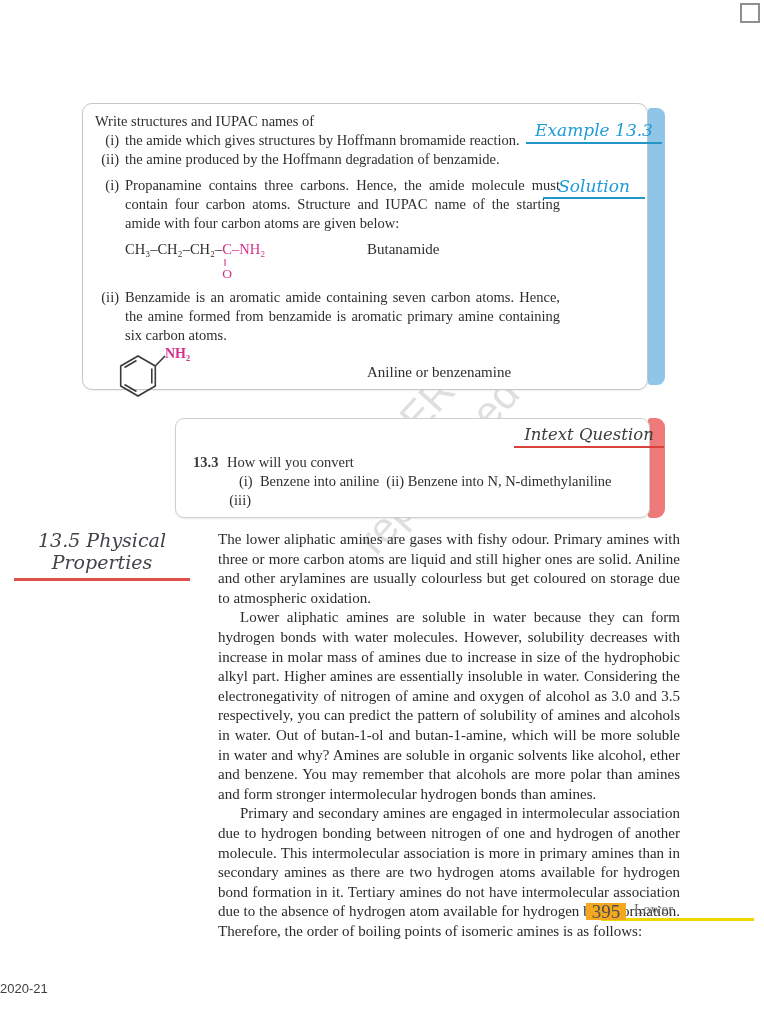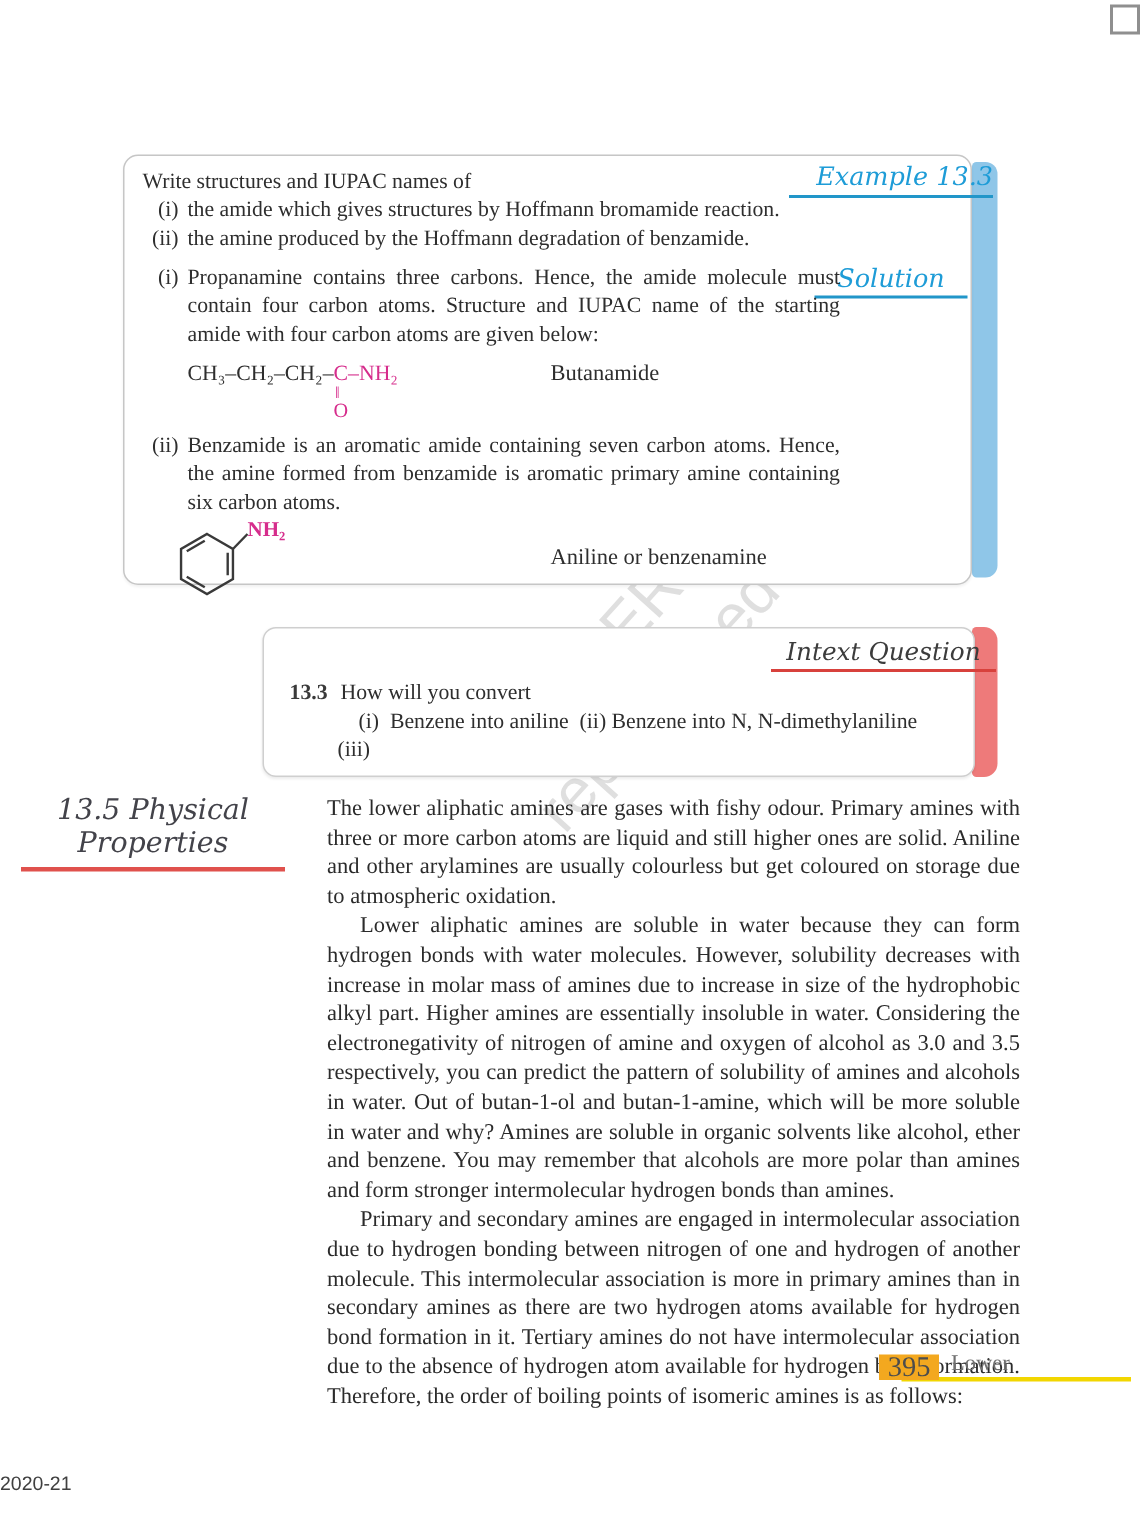--- a/index.html
+++ b/index.html
@@ -14,21 +14,21 @@
              transform:rotate(-48deg);font-family:"Liberation Sans",sans-serif;
              font-size:42px;line-height:50px;color:rgba(150,150,150,0.30);pointer-events:none;}
 
   
   .example-wrap{position:absolute;left:82px;top:103px;width:583px;height:287px;}
   .blue-strip{position:absolute;right:0;top:5px;bottom:5px;width:17px;background:#8fc6e8;border-radius:3px 8px 8px 3px;}
   .example-box{position:absolute;left:0;top:0;right:17px;bottom:0;background:#fff;
                border:1.5px solid #c6c6c6;border-radius:10px;box-shadow:0 1px 2px rgba(0,0,0,0.06);}
   .ex-content{position:absolute;left:12px;top:8px;width:465px;font-size:14.5px;line-height:19px;text-align:justify;}
   .script-head{font-family:"DejaVu Serif","Liberation Serif",serif;font-style:italic;}
-  .ex-heading{position:absolute;top:4px;right:-15px;width:136px;text-align:right;
+  .ex-heading{position:absolute;top:16px;right:-15px;width:136px;text-align:center;
               font-size:17px;color:#1e9cd7;border-bottom:2px solid #2196c9;padding-bottom:2px;z-index:2;}
   .sol-heading{position:absolute;top:72px;right:2px;width:102px;text-align:center;
                font-size:17px;color:#1e9cd7;border-bottom:2px solid #2196c9;padding-bottom:1px;}
   .hang{display:flex;}
   .hang .lbl{flex:none;min-width:24px;text-align:right;margin-right:6px;}
   .hang .txt{flex:1;text-align:justify;}
   .q-gap{margin-top:7px;}
   .formula-row{position:relative;height:50px;margin-top:5px;}
   .formula{position:absolute;left:30px;top:2px;font-size:14.5px;white-space:nowrap;}
   .mag{color:#d62d8c;position:relative;display:inline-block;}
@@ -45,21 +45,21 @@
   .red-strip{position:absolute;right:0;top:0;bottom:0;width:17px;background:#ee7a7a;border-radius:3px 9px 9px 3px;}
   .intext-box{position:absolute;left:0;top:0;right:15px;bottom:0;background:#fff;
               border:1px solid #cfcfcf;border-radius:9px;box-shadow:0 1px 2px rgba(0,0,0,0.08);}
   .intext-heading{position:absolute;top:6px;right:-15px;width:150px;text-align:center;
                   font-size:16.5px;color:#3c3c3c;border-bottom:2px solid #d8413c;padding-bottom:2px;z-index:2;}
   .intext-content{position:absolute;left:17px;top:34px;width:450px;font-size:14.5px;line-height:19px;}
   .iq-row1{display:flex;}
   .iq-num{flex:none;width:34px;font-weight:bold;color:#3a3a3a;}
   .iq-row2{margin-left:46px;}
   .iq-row3{display:flex;margin-left:32px;}
-  .iq-row3 .lbl3{flex:none;min-width:26px;text-align:left;margin-right:7px;}
+  .iq-row3 .lbl3{flex:none;min-width:26px;text-align:right;margin-right:7px;}
 
   
   .section-head{position:absolute;left:14px;top:529px;width:176px;text-align:center;
                 font-family:"DejaVu Serif","Liberation Serif",serif;font-style:italic;
                 font-size:19px;line-height:22px;color:#43434a;border-bottom:3px solid #e0514d;padding-bottom:5px;}
 
   
   .body-col{position:absolute;left:218px;top:530px;width:462px;font-size:15px;line-height:19.6px;
             text-align:justify;color:#2b2b2b;}
   .body-col p{margin:0;}

